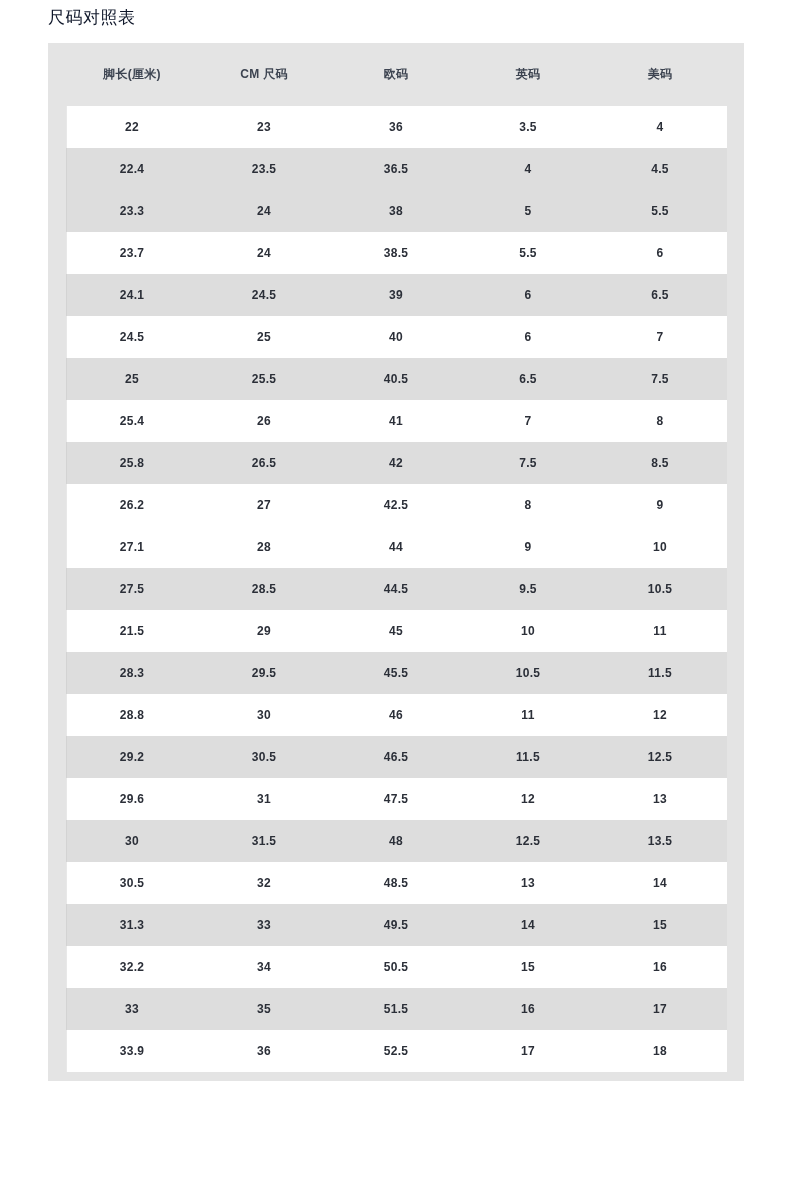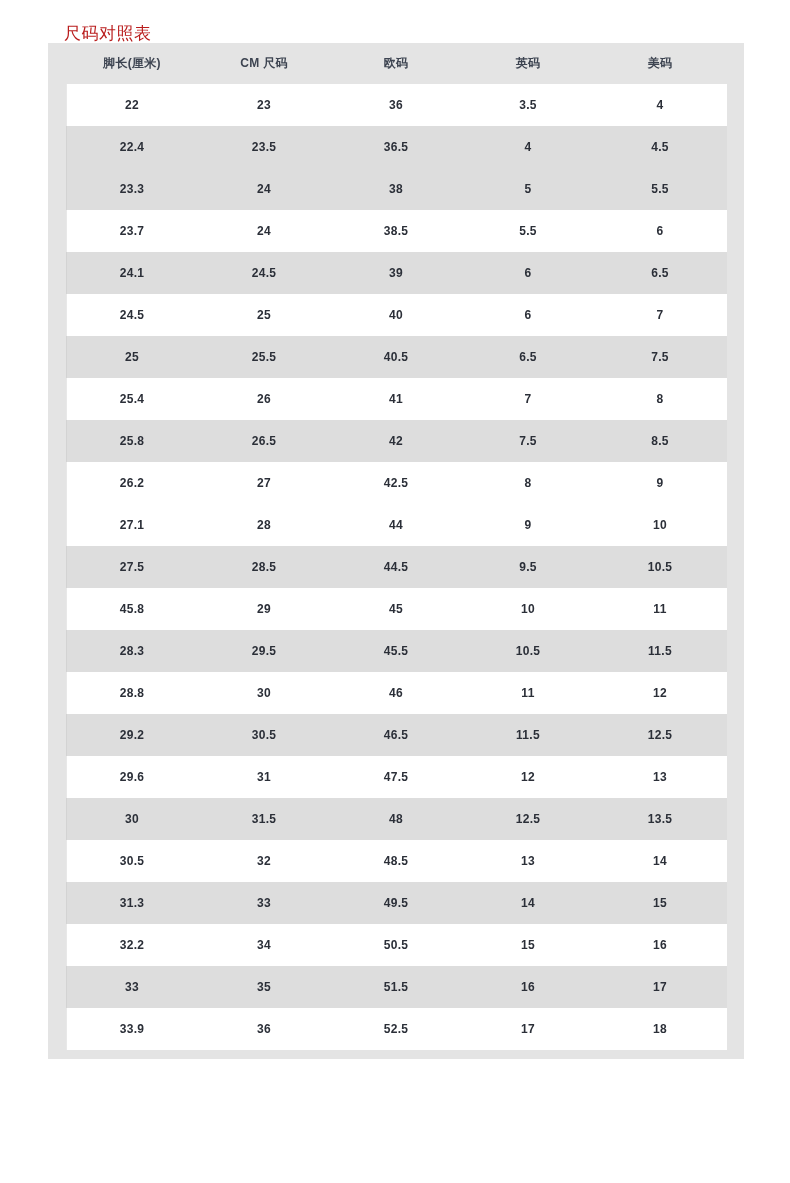--- a/index.html
+++ b/index.html
@@ -22,24 +22,24 @@
     height: 1183px;
     box-sizing: border-box;
   }
 
   .page-title {
     position: absolute;
     left: 48px;
     top: 6px;
     font-size: 17px;
     font-weight: 400;
-    color: #b91c1c;
+    color: #0f172a;
     letter-spacing: 0.5px;
     line-height: 24px;
-    margin: 16px;
+    margin: 0;
   }
 
   .table-frame {
     position: absolute;
     left: 48px;
     top: 43px;
     width: 696px;
     background: #e4e4e4;
     padding: 0 0 9px 0;
     box-sizing: border-box;
@@ -50,21 +50,21 @@
     border-collapse: collapse;
     table-layout: fixed;
   }
 
   table.size-table thead th {
     background: #e4e4e4;
     color: #3d4451;
     font-size: 12px;
     font-weight: bold;
     text-align: center;
-    height: 41px;
+    height: 63px;
     padding: 0;
     border: none;
     letter-spacing: 0.3px;
   }
 
   table.size-table tbody td {
     text-align: center;
     font-size: 12px;
     font-weight: bold;
     color: #2b2f38;
@@ -243,21 +243,21 @@
             <td class="spacer-cell"></td>
             <td>27.5</td>
             <td>28.5</td>
             <td>44.5</td>
             <td>9.5</td>
             <td>10.5</td>
             <td class="spacer-cell"></td>
           </tr>
           <tr class="row-odd">
             <td class="spacer-cell"></td>
-            <td>45.8</td>
+            <td>21.5</td>
             <td>29</td>
             <td>45</td>
             <td>10</td>
             <td>11</td>
             <td class="spacer-cell"></td>
           </tr>
           <tr class="row-even">
             <td class="spacer-cell"></td>
             <td>28.3</td>
             <td>29.5</td>

